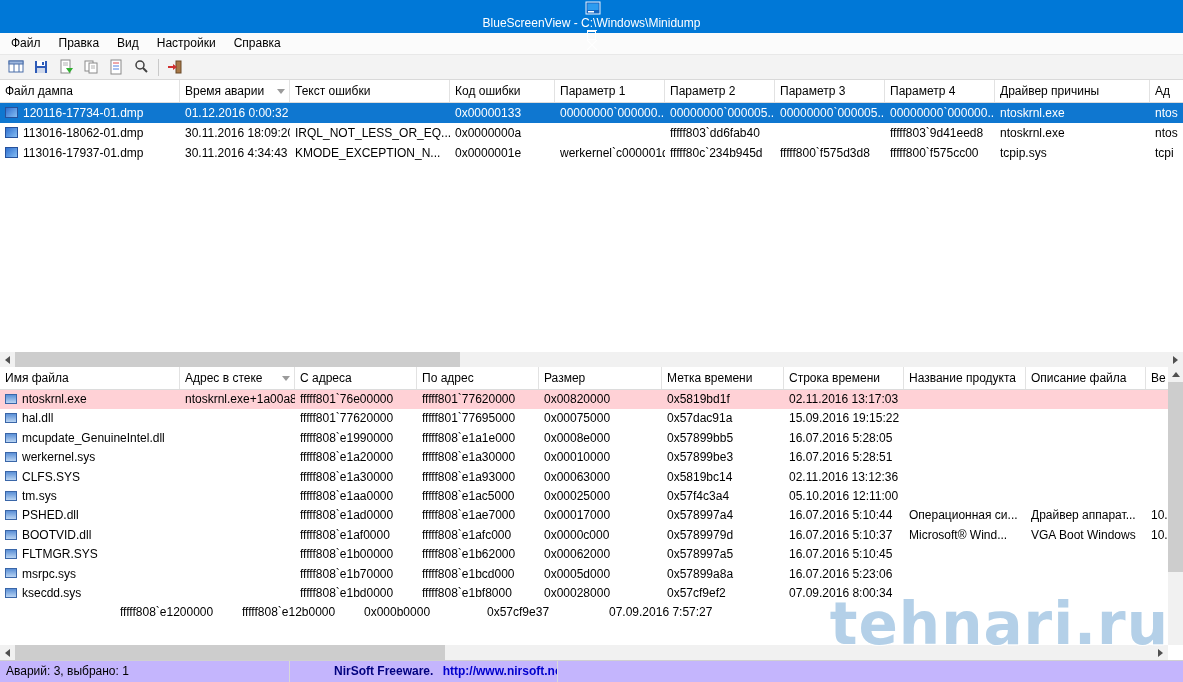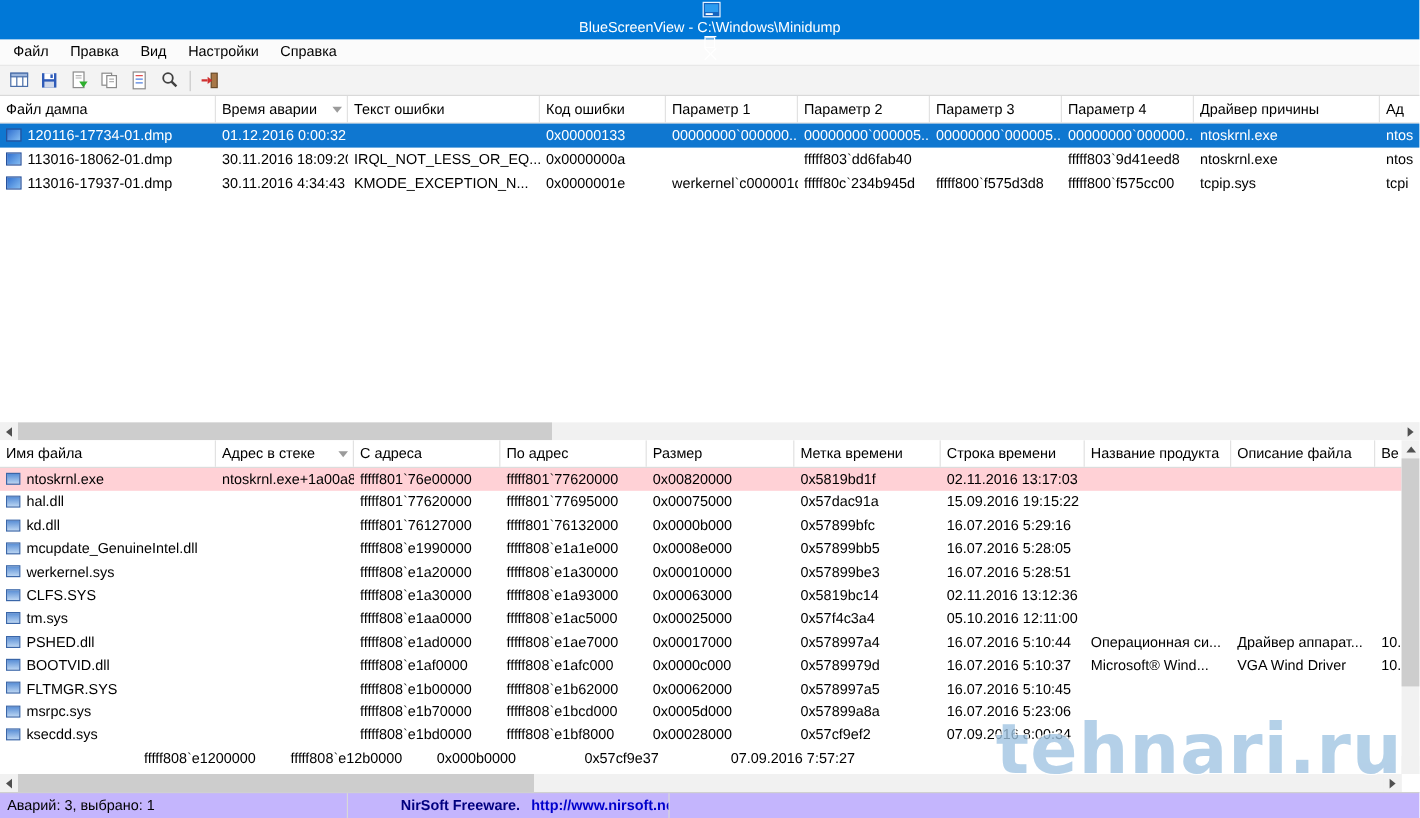--- a/index.html
+++ b/index.html
@@ -270,32 +270,20 @@
     <div class="cell lc2">fffff801`77620000</div>
     <div class="cell lc3">fffff801`77695000</div>
     <div class="cell lc4">0x00075000</div>
     <div class="cell lc5">0x57dac91a</div>
     <div class="cell lc6">15.09.2016 19:15:22</div>
     <div class="cell lc7"></div>
     <div class="cell lc8"></div>
     <div class="cell lc9"></div>
   </div>
 
-  <div class="grid-row">
-    <div class="cell lc0"><span class="drv-icon"></span><span>kd.dll</span></div>
-    <div class="cell lc1"></div>
-    <div class="cell lc2">fffff801`76127000</div>
-    <div class="cell lc3">fffff801`76132000</div>
-    <div class="cell lc4">0x0000b000</div>
-    <div class="cell lc5">0x57899bfc</div>
-    <div class="cell lc6">16.07.2016 5:29:16</div>
-    <div class="cell lc7"></div>
-    <div class="cell lc8"></div>
-    <div class="cell lc9"></div>
-  </div>
 
   <div class="grid-row">
     <div class="cell lc0"><span class="drv-icon"></span><span>mcupdate_GenuineIntel.dll</span></div>
     <div class="cell lc1"></div>
     <div class="cell lc2">fffff808`e1990000</div>
     <div class="cell lc3">fffff808`e1a1e000</div>
     <div class="cell lc4">0x0008e000</div>
     <div class="cell lc5">0x57899bb5</div>
     <div class="cell lc6">16.07.2016 5:28:05</div>
     <div class="cell lc7"></div>
@@ -357,21 +345,21 @@
 
   <div class="grid-row">
     <div class="cell lc0"><span class="drv-icon"></span><span>BOOTVID.dll</span></div>
     <div class="cell lc1"></div>
     <div class="cell lc2">fffff808`e1af0000</div>
     <div class="cell lc3">fffff808`e1afc000</div>
     <div class="cell lc4">0x0000c000</div>
     <div class="cell lc5">0x5789979d</div>
     <div class="cell lc6">16.07.2016 5:10:37</div>
     <div class="cell lc7">Microsoft® Wind...</div>
-    <div class="cell lc8">VGA Wind Driver</div>
+    <div class="cell lc8">VGA Boot Windows</div>
     <div class="cell lc9">10.</div>
   </div>
 
   <div class="grid-row">
     <div class="cell lc0"><span class="drv-icon"></span><span>FLTMGR.SYS</span></div>
     <div class="cell lc1"></div>
     <div class="cell lc2">fffff808`e1b00000</div>
     <div class="cell lc3">fffff808`e1b62000</div>
     <div class="cell lc4">0x00062000</div>
     <div class="cell lc5">0x578997a5</div>

